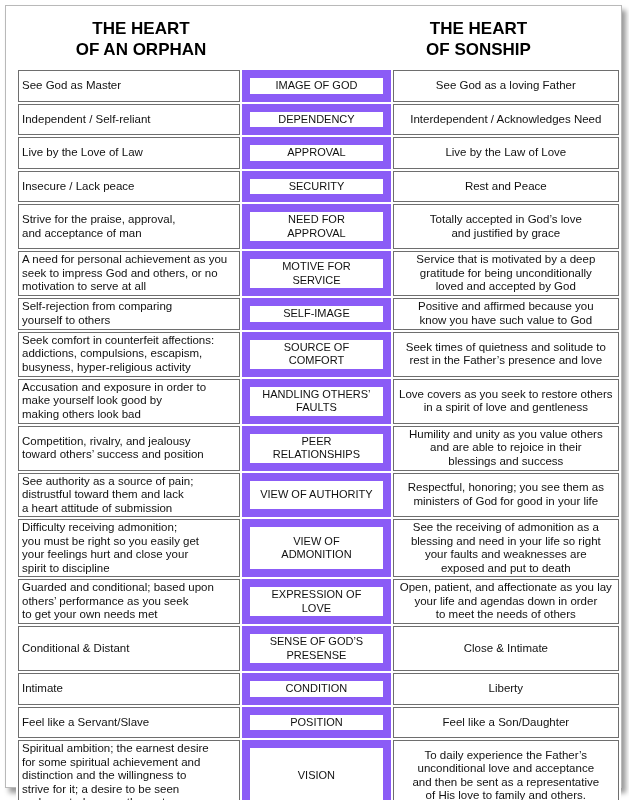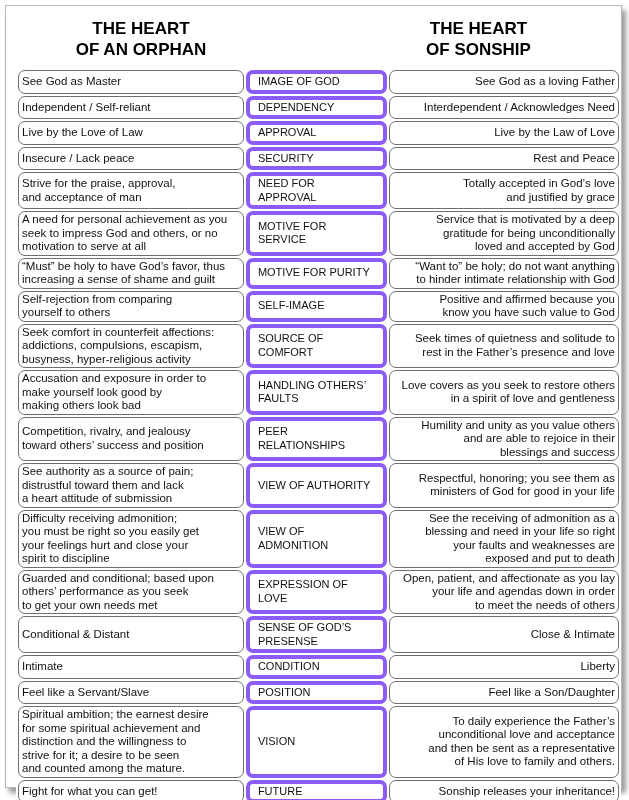--- a/index.html
+++ b/index.html
@@ -19,28 +19,28 @@
     white-space:pre-line;color:#000;letter-spacing:0;
   }
   .htitle.left{width:270px;}
   .htitle.right{width:285px;margin-left:auto;}
   table.compare{
     border-collapse:separate;border-spacing:2px;
     margin:8px 0 0 10px;background:#fff;
   }
   td{
     font-size:11.5px;line-height:13.5px;vertical-align:middle;
-    white-space:pre-line;padding:1px 3px;color:#111;border-radius:7px;
+    white-space:pre-line;padding:1px 3px;color:#111;
   }
   td.orphan{width:222px;border:1px solid #6e6e6e;text-align:left;}
   td.category{
-    width:118px;border:4px solid #8b5cf6;
+    width:118px;border:8px solid #8b5cf6;text-align:center;
     font-size:11px;padding:1px 8px;
   }
-  td.sonship{width:226px;border:1px solid #6e6e6e;text-align:right;}
+  td.sonship{width:226px;border:1px solid #6e6e6e;text-align:center;}
 </style>
 </head>
 <body>
 
 <div class="page">
   <div class="headers">
     <div class="htitle left">THE HEART
 OF AN ORPHAN</div>
     <div class="htitle right">THE HEART
 OF SONSHIP</div>
@@ -85,27 +85,20 @@
 seek to impress God and others, or no
 motivation to serve at all</td>
     <td class="category">MOTIVE FOR
 SERVICE</td>
     <td class="sonship">Service that is motivated by a deep
 gratitude for being unconditionally
 loved and accepted by God</td>
   </tr>
 
 
-  <tr>
-    <td class="orphan">“Must” be holy to have God’s favor, thus
-increasing a sense of shame and guilt</td>
-    <td class="category">MOTIVE FOR PURITY</td>
-    <td class="sonship">“Want to” be holy; do not want anything
-to hinder intimate relationship with God</td>
-  </tr>
 
   <tr>
     <td class="orphan">Self-rejection from comparing
 yourself to others</td>
     <td class="category">SELF-IMAGE</td>
     <td class="sonship">Positive and affirmed because you
 know you have such value to God</td>
   </tr>
 
   <tr>

